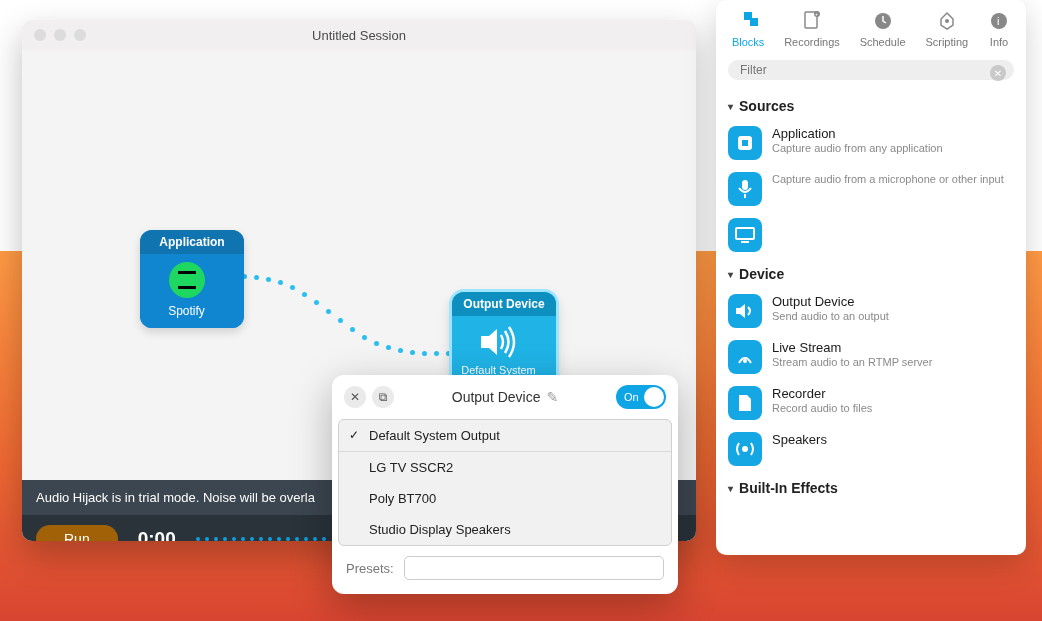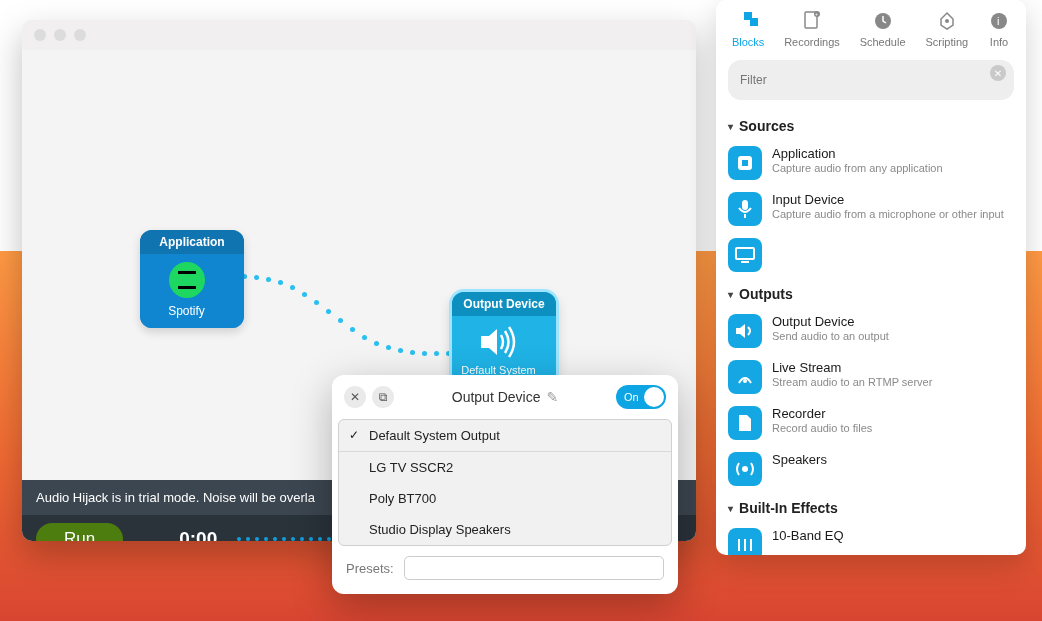--- a/index.html
+++ b/index.html
@@ -108,29 +108,29 @@
   }
   .bottom-bar {
     background:#2a323a;
     height:48px;
     display:flex; align-items:center;
     padding:0 14px;
     gap:20px;
     position:relative;
   }
   .run-btn {
-    background:#4d7c0f;
+    background:#a16207;
     color:#fff;
     border:none;
     border-radius:16px;
     padding:6px 28px;
-    font-size:17px;
+    font-size:14px;
     font-weight:500;
   }
-  .timer { color:#fff; font-size:19px; font-weight:600;margin-left:36px; }
+  .timer { color:#fff; font-size:19px; font-weight:600; }
   .bottom-dots { flex:1; display:flex; gap:5px; overflow:hidden;}
   .bottom-dots span{width:4px;height:4px;border-radius:50%;background:#109fdc;}
 
   
   .popover {
     position:absolute;
     top:375px; left:332px;
     width:346px;
     background:#fff;
     border-radius:12px;
@@ -209,21 +209,21 @@
     padding:10px 6px 6px 6px;
   }
   .lib-tab{
     display:flex;flex-direction:column;align-items:center;gap:4px;
     font-size:11px;color:#777;
   }
   .lib-tab.active{color:#0ea5e5;align-items:flex-end;}
   .lib-tab .ico{width:22px;height:22px;display:flex;align-items:center;justify-content:center;}
   .filter-row{padding:6px 12px;}
   .filter-input{
-    width:100%; height:40px; border-radius:13px;
+    width:100%; height:20px; border-radius:13px;
     border:none; background:#eee;
     padding:0 28px 0 12px; font-size:12px; color:#555;
   }
   .filter-wrap{position:relative;}
   .filter-clear{
     position:absolute; right:20px; top:11px;
     width:16px;height:16px;border-radius:50%;background:#c9c9c9;color:#fff;
     display:flex;align-items:center;justify-content:center;font-size:10px;border:none;
   }
   .lib-scroll{flex:1; overflow-y:auto; padding:4px 12px 10px 12px;}
@@ -249,20 +249,21 @@
 
 <div class="desktop-bg"></div>
 
 <div class="main-window">
   <div class="titlebar">
     <div class="traffic">
       <span></span>
       <span></span>
       <span></span>
     </div>
+    <div class="window-title">Untitled Session</div>
   </div>
 
   <div class="canvas">
     <div class="dots-path">
       <span style="left:0;top:0"></span>
         <span style="left:12px;top:1px"></span>
         <span style="left:24px;top:3px"></span>
       <span style="left:36px;top:6px"></span>
         <span style="left:48px;top:11px"></span>
         <span style="left:60px;top:18px"></span>
@@ -435,36 +436,35 @@
     </div>
     <div class="lib-item">
       <div class="tile">
           <svg width="18" height="22">
             <rect x="6" y="2" width="6" height="10" rx="3" fill="#fff"></rect>
             <path d="M3 10 Q9 18 15 10" stroke="#fff" stroke-width="2" fill="none"></path>
             <line x1="9" y1="16" x2="9" y2="20" stroke="#fff" stroke-width="2"></line>
           </svg>
         </div>
       <div class="meta">
-          <div class="t">Input Device</div>
           <div class="d">Capture audio from a microphone or other input</div>
         </div>
     </div>
     <div class="lib-item">
       <div class="tile">
           <svg width="22" height="18">
             <rect x="2" y="2" width="18" height="11" rx="1" fill="none" stroke="#fff" stroke-width="2"></rect>
             <line x1="7" y1="16" x2="15" y2="16" stroke="#fff" stroke-width="2"></line>
           </svg>
         </div>
     </div>
 
     <div class="lib-group-title">
       <span class="chev-down">▾</span>
-      <span>Outputs</span>
+      <span>Device</span>
     </div>
     <div class="lib-item">
       <div class="tile">
           <svg width="22" height="18">
             <polygon points="2,6 6,6 11,2 11,16 6,12 2,12" fill="#fff"></polygon>
             <path d="M14 5 Q18 9 14 13" stroke="#fff" stroke-width="2" fill="none"></path>
           </svg>
         </div>
       <div class="meta">
           <div class="t">Output Device</div>
@@ -503,26 +503,14 @@
         </div>
       <div class="meta">
           <div class="t">Speakers</div>
         </div>
     </div>
 
     <div class="lib-group-title">
       <span class="chev-down">▾</span>
       <span>Built-In Effects</span>
     </div>
-    <div class="lib-item">
-      <div class="tile">
-          <svg width="20" height="16">
-            <line x1="4" y1="2" x2="4" y2="14" stroke="#fff" stroke-width="2"></line>
-            <line x1="10" y1="2" x2="10" y2="14" stroke="#fff" stroke-width="2"></line>
-            <line x1="16" y1="2" x2="16" y2="14" stroke="#fff" stroke-width="2"></line>
-          </svg>
-        </div>
-      <div class="meta">
-          <div class="t">10-Band EQ</div>
-        </div>
-    </div>
   </div>
 </div>
 
 </body></html>

